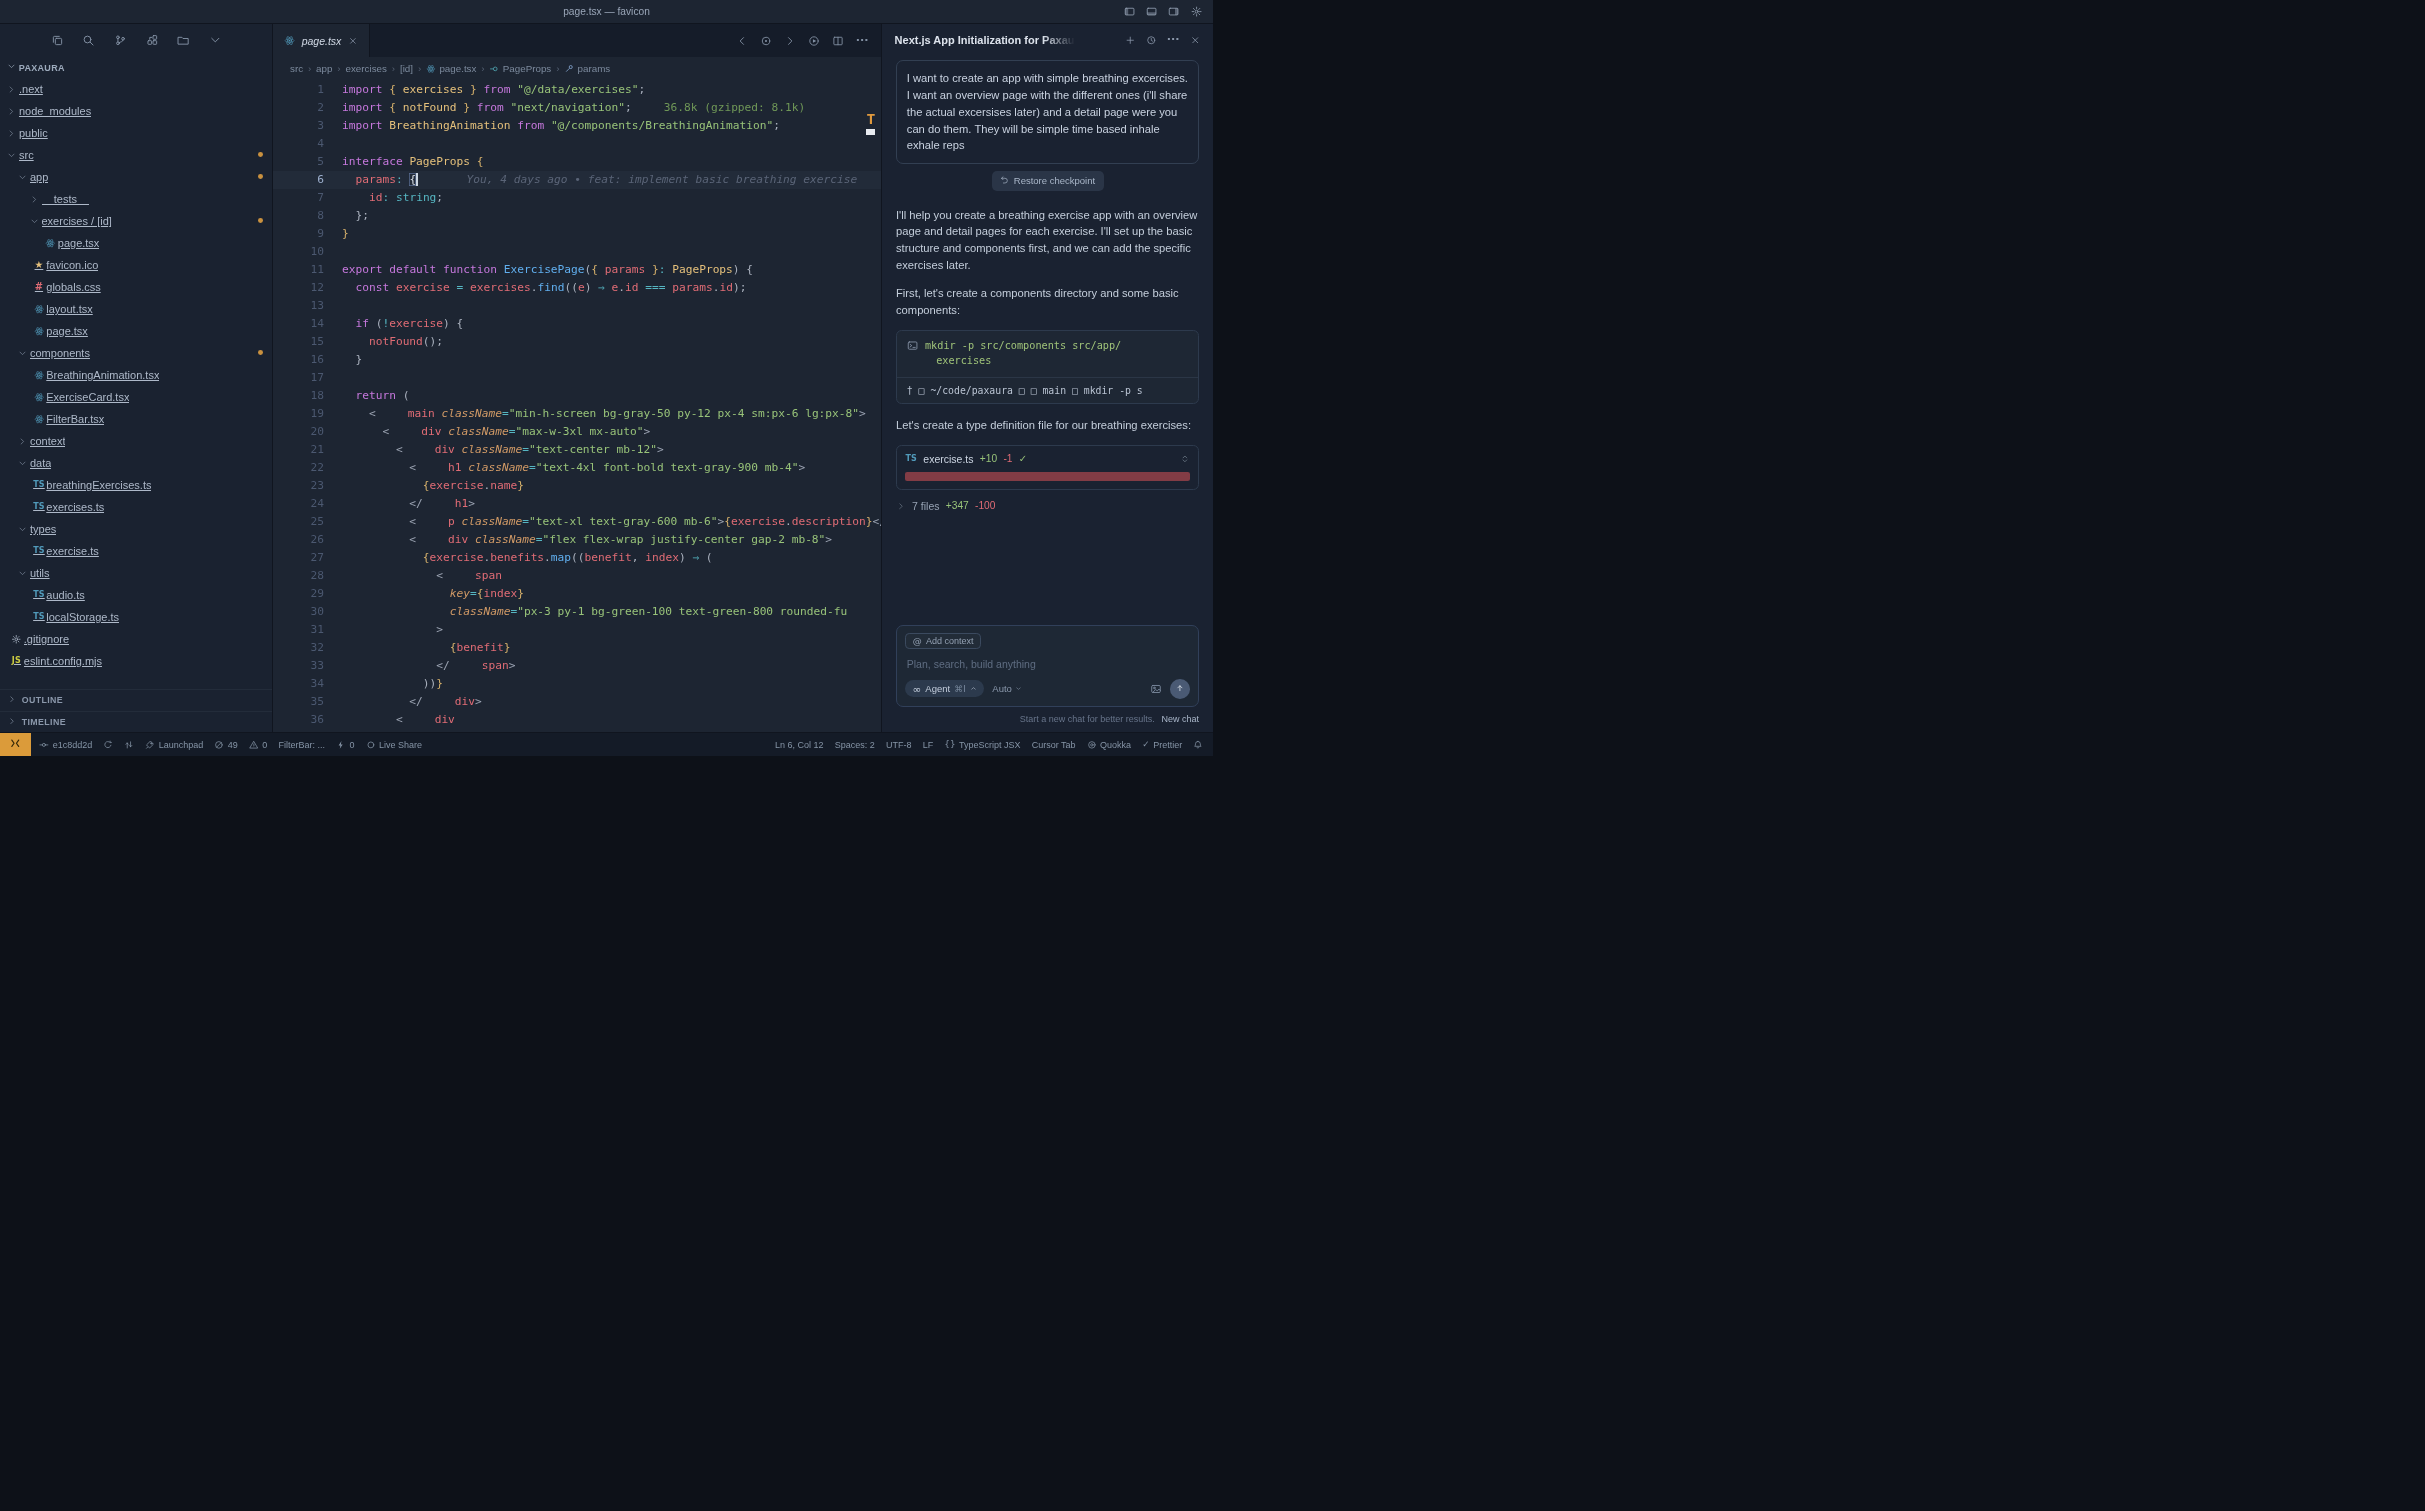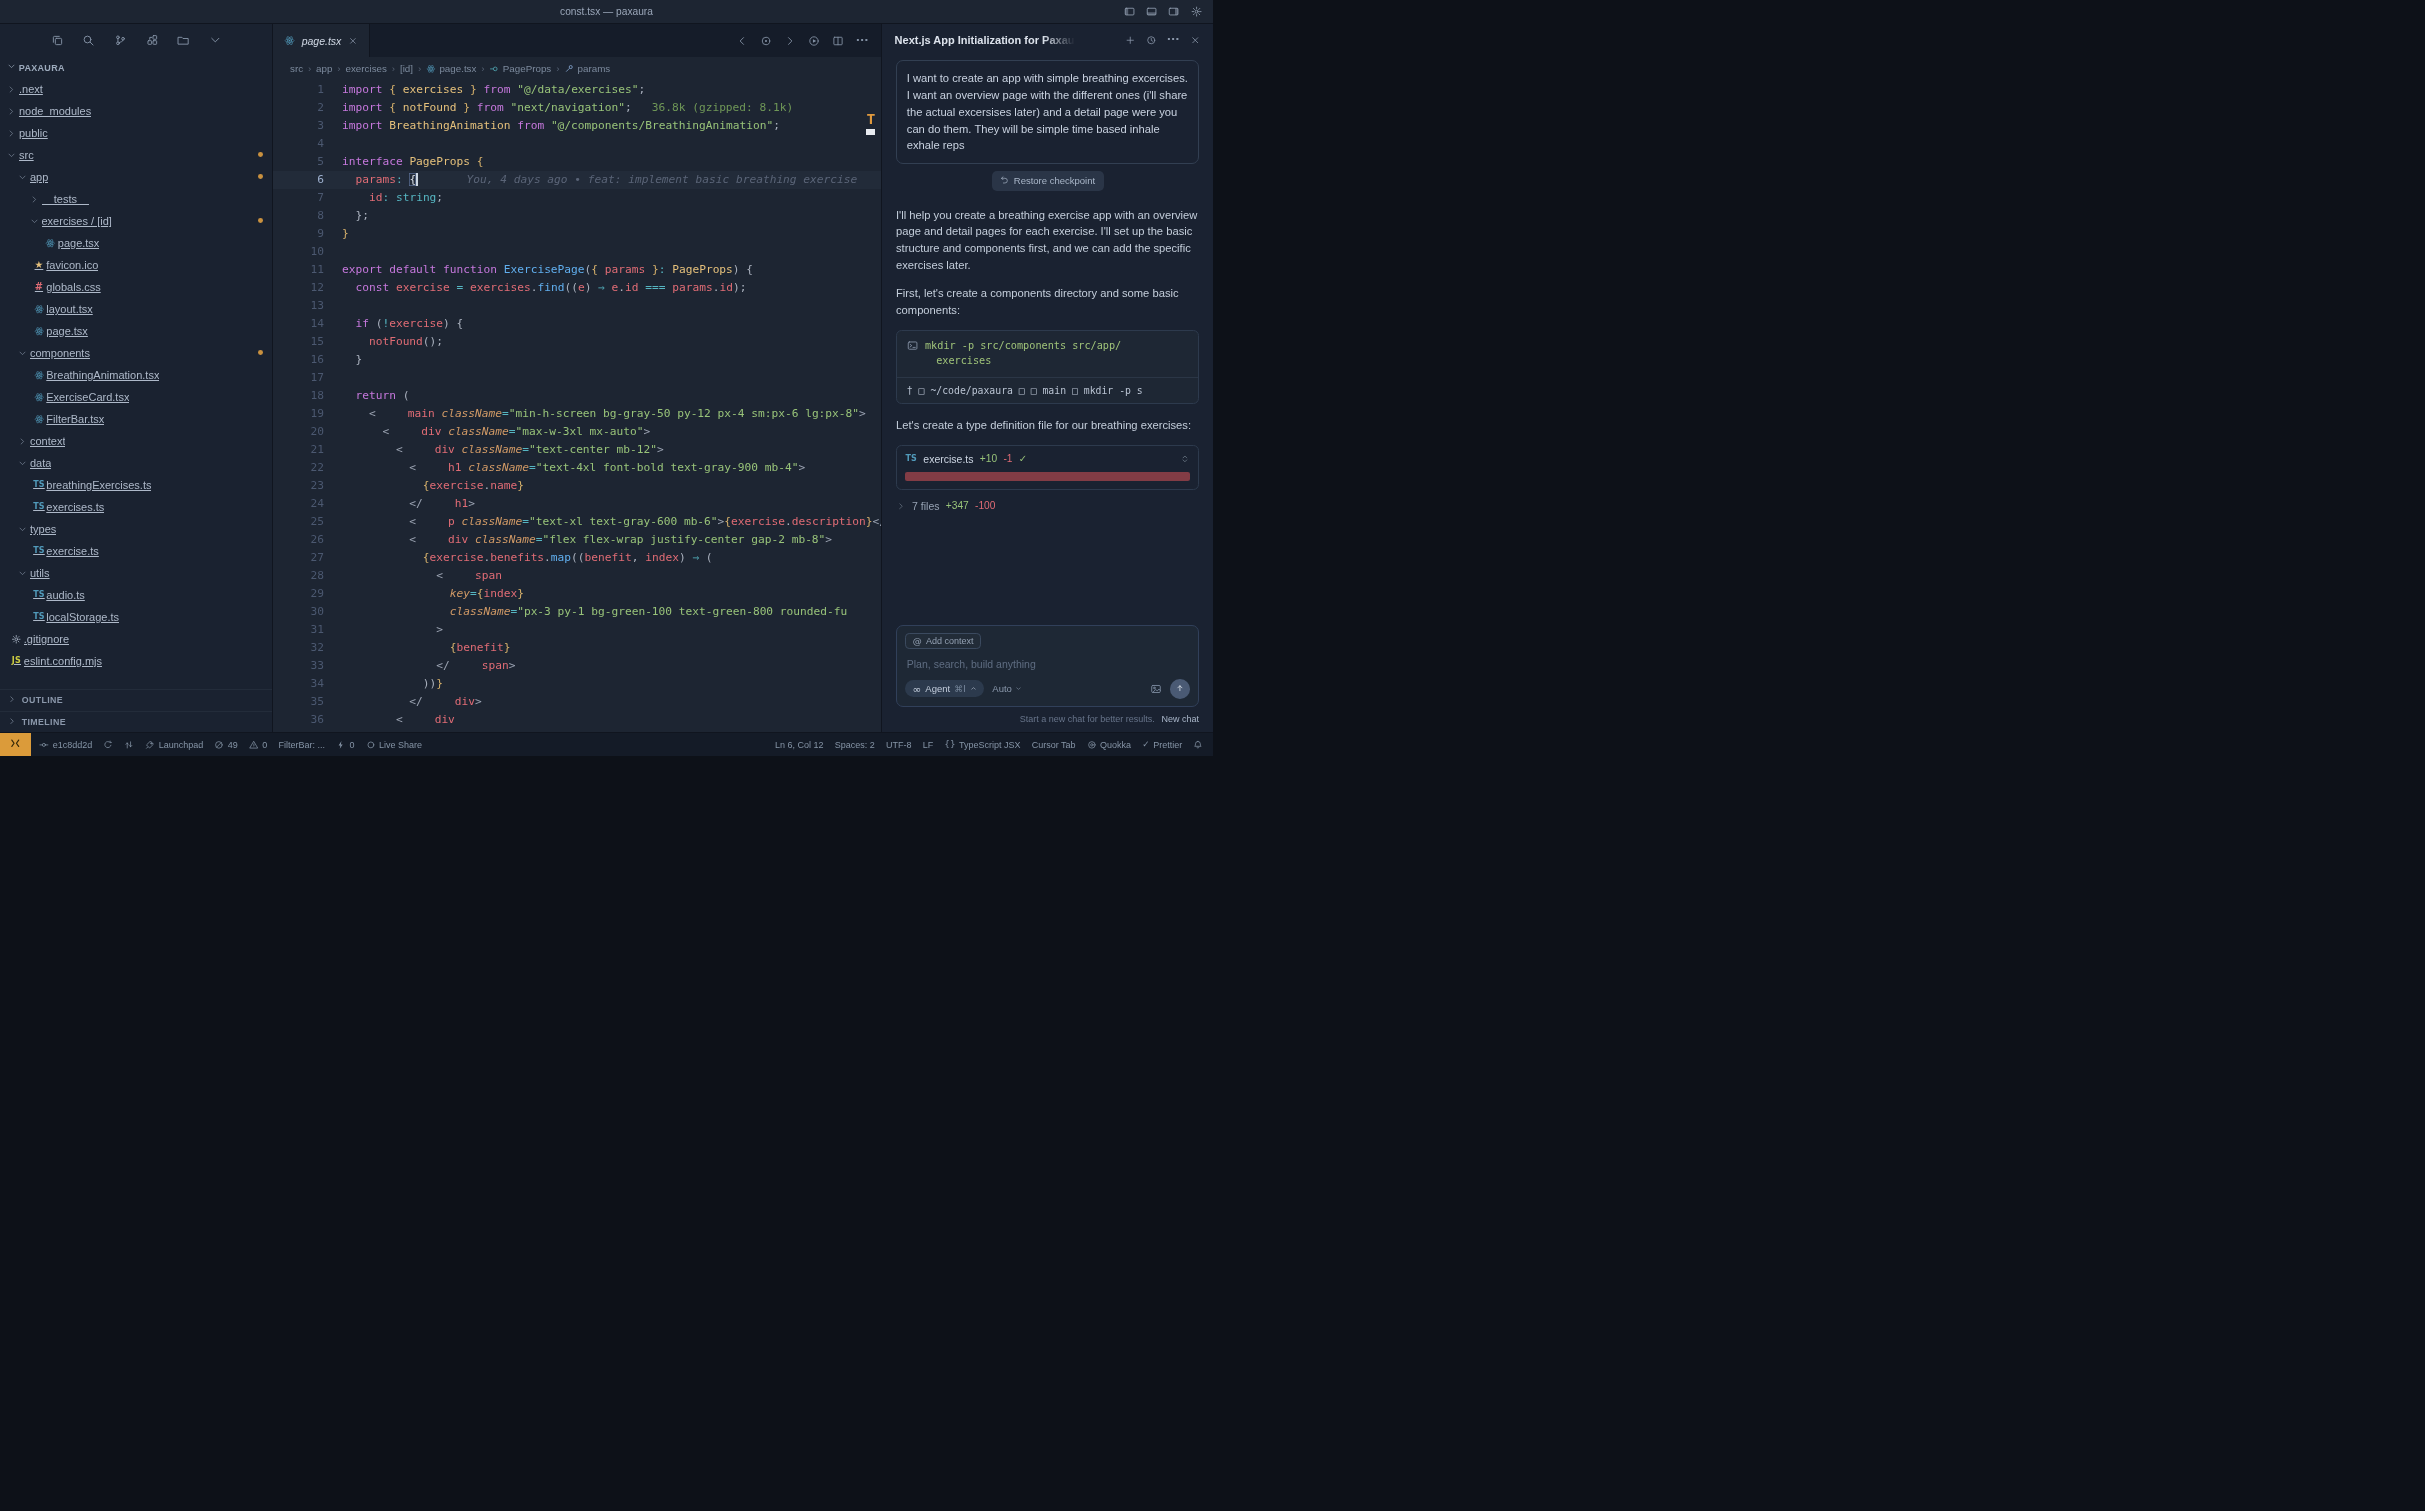--- a/index.html
+++ b/index.html
@@ -74,21 +74,21 @@
   .tok-fn{color:#61afef;}
   .tok-var{color:#e06c75;}
   .tok-type{color:#e5c07b;}
   .tok-op{color:#56b6c2;}
   .tok-cy{color:#56b6c2;}
   .tok-attr{color:#d19a66;font-style:italic;}
   .tok-tag{color:#e06c75;margin-left:32px;}
   .tok-br{color:#9da5b4;}
   .tok-ybr{color:#d5b06b;}
   .tok-cb{color:#d7dde6;box-shadow:inset 0 0 0 0.7px #5b6f94;}
-  .tok-cost{color:#6f9757;margin-left:20px;}
+  .tok-cost{color:#6f9757;margin-left:32px;}
   .tok-blame{color:#5a6477;font-style:italic;margin-left:49px;}
   .cursor{display:inline-block;width:1.4px;height:13.3px;background:#ccd6e2;vertical-align:-2.8px;}
   .mini{position:absolute;top:29.5px;right:5.6px;text-align:center;}
   .mini .mt-T{color:#e09a3e;font-weight:bold;font-size:14.7px;font-family:"DejaVu Sans Mono",monospace;display:block;}
   .mini .mt-block{display:block;width:9px;height:6.3px;background:#e8ebf0;margin:1.4px auto 0;}
 
   
   .chat{width:331px;flex:none;background:#1a2231;border-left:0.7px solid #10151f;display:flex;flex-direction:column;min-height:0;}
   .chat-header{height:32px;flex:none;display:flex;align-items:center;padding:0 12.6px;}
   .chat-title{font-size:11px;font-weight:bold;color:#dde3ec;max-width:191px;white-space:nowrap;overflow:hidden;-webkit-mask-image:linear-gradient(90deg,#000 82%,transparent);mask-image:linear-gradient(90deg,#000 82%,transparent);}
@@ -148,21 +148,21 @@
   .sb-ico{display:flex;}
   .sb-ico svg{width:9.8px;height:9.8px;}
   .sb-ico .t-ico{font-size:8.8px;font-weight:normal;}
 </style>
 </head>
 <body>
 
 <div class="screen">
 
   <header class="titlebar">
-    <div class="tb-title">const.tsx — paxaura</div>
+    <div class="tb-title">page.tsx — favicon</div>
     <div class="tb-icons" id="tb-icons">
         <span>
           <svg viewBox="0 0 16 16" fill="none" stroke="currentColor" stroke-width="1.2" stroke-linecap="round" stroke-linejoin="round">
             <rect x="1.8" y="3.2" width="12.4" height="9.6" rx="1.3"></rect>
             <rect x="1.8" y="3.2" width="4.2" height="9.6" fill="currentColor" stroke="none" opacity=".5"></rect>
           </svg>
         </span>
         <span>
           <svg viewBox="0 0 16 16" fill="none" stroke="currentColor" stroke-width="1.2" stroke-linecap="round" stroke-linejoin="round">
             <rect x="1.8" y="3.2" width="12.4" height="9.6" rx="1.3"></rect>

